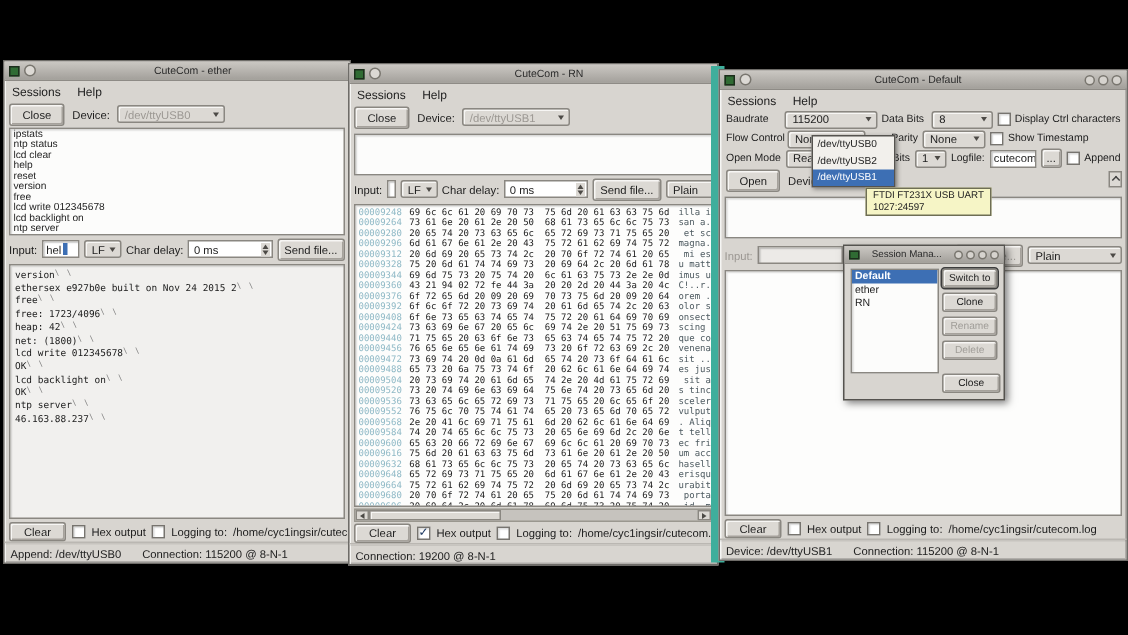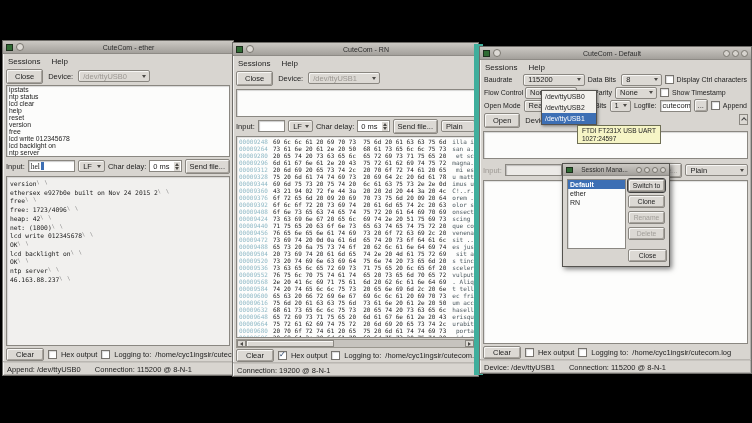--- a/index.html
+++ b/index.html
@@ -33,30 +33,30 @@
 
   .combo{display:flex;align-items:center;background:#dcd9d4;border:1px solid #8a8781;
          box-shadow:inset 1px 1px 0 #f7f6f4;border-radius:2px;font-size:7.5px;height:12px;box-sizing:border-box;padding:0 2px;}
   .combo .cval{flex:1;padding:0 2px;white-space:nowrap;overflow:hidden;}
   .arr{width:0;height:0;border-left:2.5px solid transparent;border-right:2.5px solid transparent;
        border-top:3.5px solid #4c4a46;margin:0 1px;flex:0 0 auto;}
   .combo.disabled .cval{color:#9c9893;}
 
   .field{background:#fff;border:1px solid #8a8781;box-shadow:inset 1px 1px 1px rgba(0,0,0,.2);
          height:12px;box-sizing:border-box;font-size:7.5px;padding:0 2px;display:flex;align-items:center;
-         font-family:Liberation Serif, serif;white-space:nowrap;overflow:hidden;}
+         font-family:Liberation Sans, sans-serif;white-space:nowrap;overflow:hidden;}
   .cursor{display:inline-block;width:3px;height:8px;background:#3d6fb4;margin-left:1px;}
 
   .listpane{background:#fcfcfb;border:1px solid #8a8781;box-shadow:inset 1px 1px 1px rgba(0,0,0,.15);
             margin:0 3px;overflow:hidden;}
   .hitem{font-size:6.8px;line-height:7px;padding:0 2px;white-space:nowrap;}
 
   .inrow{flex:0 0 18px;display:flex;align-items:center;gap:3px;padding:0 3px;overflow:hidden;}
   .spin{display:flex;align-items:center;background:#fff;border:1px solid #8a8781;height:12px;box-sizing:border-box;
-        font-size:7.5px;padding:0 1px;}
+        font-size:7.5px;padding:0 1px;gap:24px;}
   .spin .sval{padding:0 2px;white-space:nowrap;}
   .sarrs{display:flex;flex-direction:column;gap:1px;margin-left:2px;background:#dcd9d4;padding:1px;}
   .tri-up{width:0;height:0;border-left:2px solid transparent;border-right:2px solid transparent;border-bottom:3px solid #4c4a46;}
   .tri-dn{width:0;height:0;border-left:2px solid transparent;border-right:2px solid transparent;border-top:3px solid #4c4a46;}
 
   .outpane{flex:1;background:#f1f0ee;border:1px solid #8a8781;box-shadow:inset 1px 1px 1px rgba(0,0,0,.12);
            margin:1px 3px;padding:2px 3px;overflow:hidden;font-family:"DejaVu Sans Mono",monospace;}
   .outpane.white{background:#fdfdfc;}
   .oln{font-size:6.3px;line-height:6.7px;white-space:pre;color:#191919;}
   .crlf{font-size:5px;color:#7d7d7d;vertical-align:2px;letter-spacing:1px;}

